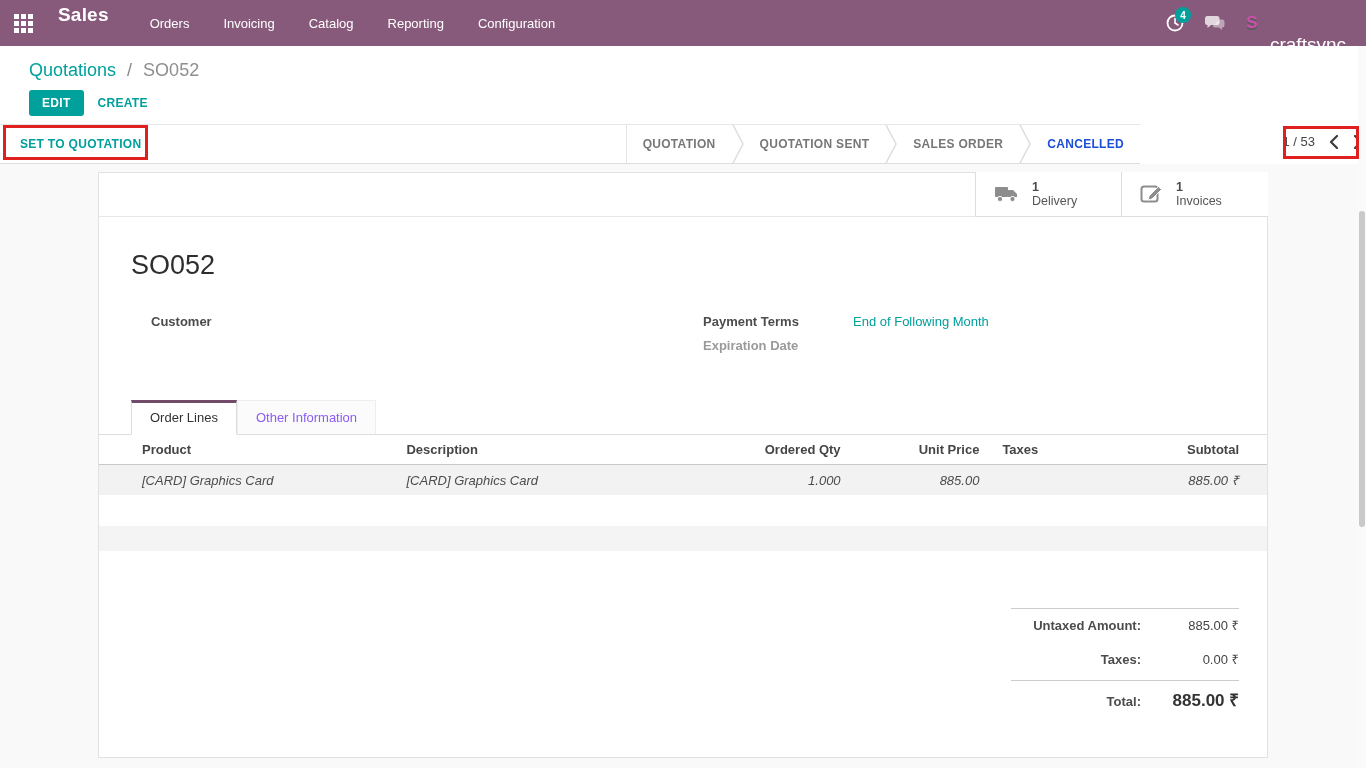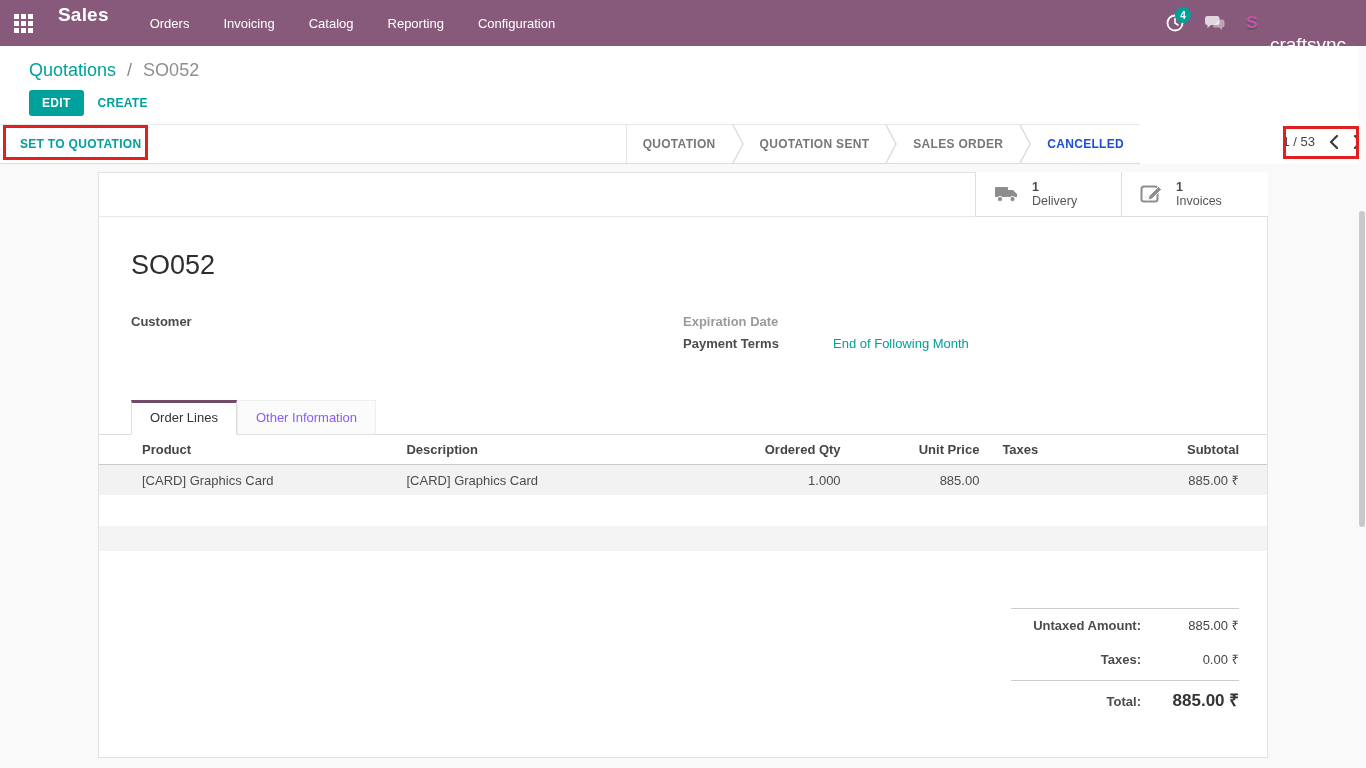--- a/index.html
+++ b/index.html
@@ -65,37 +65,37 @@
     border-right:1px solid #ddd; border-bottom:1px solid #ddd; cursor:pointer; background:#fff; }
   .smart-btn:last-child { border-right:none; }
   .smart-btn .sb-text { display:flex; flex-direction:column; line-height:1.15; font-size:12.5px; color:#555; }
   .sb-count { font-weight:bold; color:#4c4c4c; }
 
   .doc-title { margin:33px 0 0 32px; font-size:27px; color:#2e2e2e; font-weight:500; }
 
   .fields { display:flex; margin:32px 32px 0; }
   .fcol { flex:1; }
   .frow { display:flex; margin-bottom:4px; }
-  .flabel { width:152px; font-size:13px; font-weight:bold; color:#4c4c4c; padding-top:1px; }
+  .flabel { width:152px; font-size:13px; font-weight:bold; color:#4c4c4c; padding-top:1px;margin-left:20px; }
   .flabel.muted { color:#9a9a9a; }
   .fvalue { font-size:13px; color:#4c4c4c; line-height:1.42; }
   .link { color:#00A09D; cursor:pointer; }
   .fcol-right .flabel { width:150px; }
   .fcol-right .frow { margin-bottom:6px; }
 
   .notebook { margin-top:39px; }
   .tabs { display:flex; padding-left:32px; border-bottom:1px solid #ddd; height:37px; align-items:flex-end; }
   .tab { font-size:13px; padding:9px 18px; cursor:pointer; position:relative; }
   .tab.active { background:#fff; border:1px solid #ddd; border-top:3px solid #714B67;
     border-bottom:1px solid #fff; margin-bottom:-1px; color:#333; padding-top:7px; }
   .tab.inactive { background:#fbfbfb; border:1px solid #eee; border-bottom:none; color:#8b5cf6; }
 
   table.olines { width:100%; border-collapse:collapse; font-size:13px; }
   .olines th { font-weight:bold; color:#454545; text-align:left; padding:7px 5px; border-bottom:1px solid #c9c9c9; white-space:nowrap; }
-  .olines td { color:#4c4c4c; padding:6px 5px; }
+  .olines td { color:#4c4c4c; padding:6px 5px;font-style:italic; }
   .olines tr.data-row { background:#f2f2f2; }
   .c-product { width:265px; padding-left:43px !important; }
   .c-desc { width:330px; padding-left:43px !important; }
   .c-qty { width:153px; text-align:right !important; }
   .c-price { width:139px; text-align:right !important; }
   .c-tax { width:120px; padding-left:18px !important; }
   .c-sub { width:163px; text-align:right !important; padding-right:28px !important; }
 
   .grayband { height:25px; background:#f4f4f4; margin-top:31px; }
 
@@ -257,26 +257,26 @@
     <h1 class="doc-title">SO052</h1>
 
     <div class="fields">
       <div class="fcol">
         <div class="frow">
           <span class="flabel">Customer</span>
         </div>
       </div>
       <div class="fcol fcol-right">
         <div class="frow">
+          <span class="flabel">Payment Terms</span>
+          <span class="fvalue"><span class="link">End of Following Month</span></span>
+        </div>
+        <div class="frow">
           <span class="flabel muted">Expiration Date</span>
           <span class="fvalue"></span>
-        </div>
-        <div class="frow">
-          <span class="flabel">Payment Terms</span>
-          <span class="fvalue"><span class="link">End of Following Month</span></span>
         </div>
       </div>
     </div>
 
     <div class="notebook">
       <div class="tabs">
         <span class="tab active">Order Lines</span>
         <span class="tab inactive">Other Information</span>
       </div>
 

